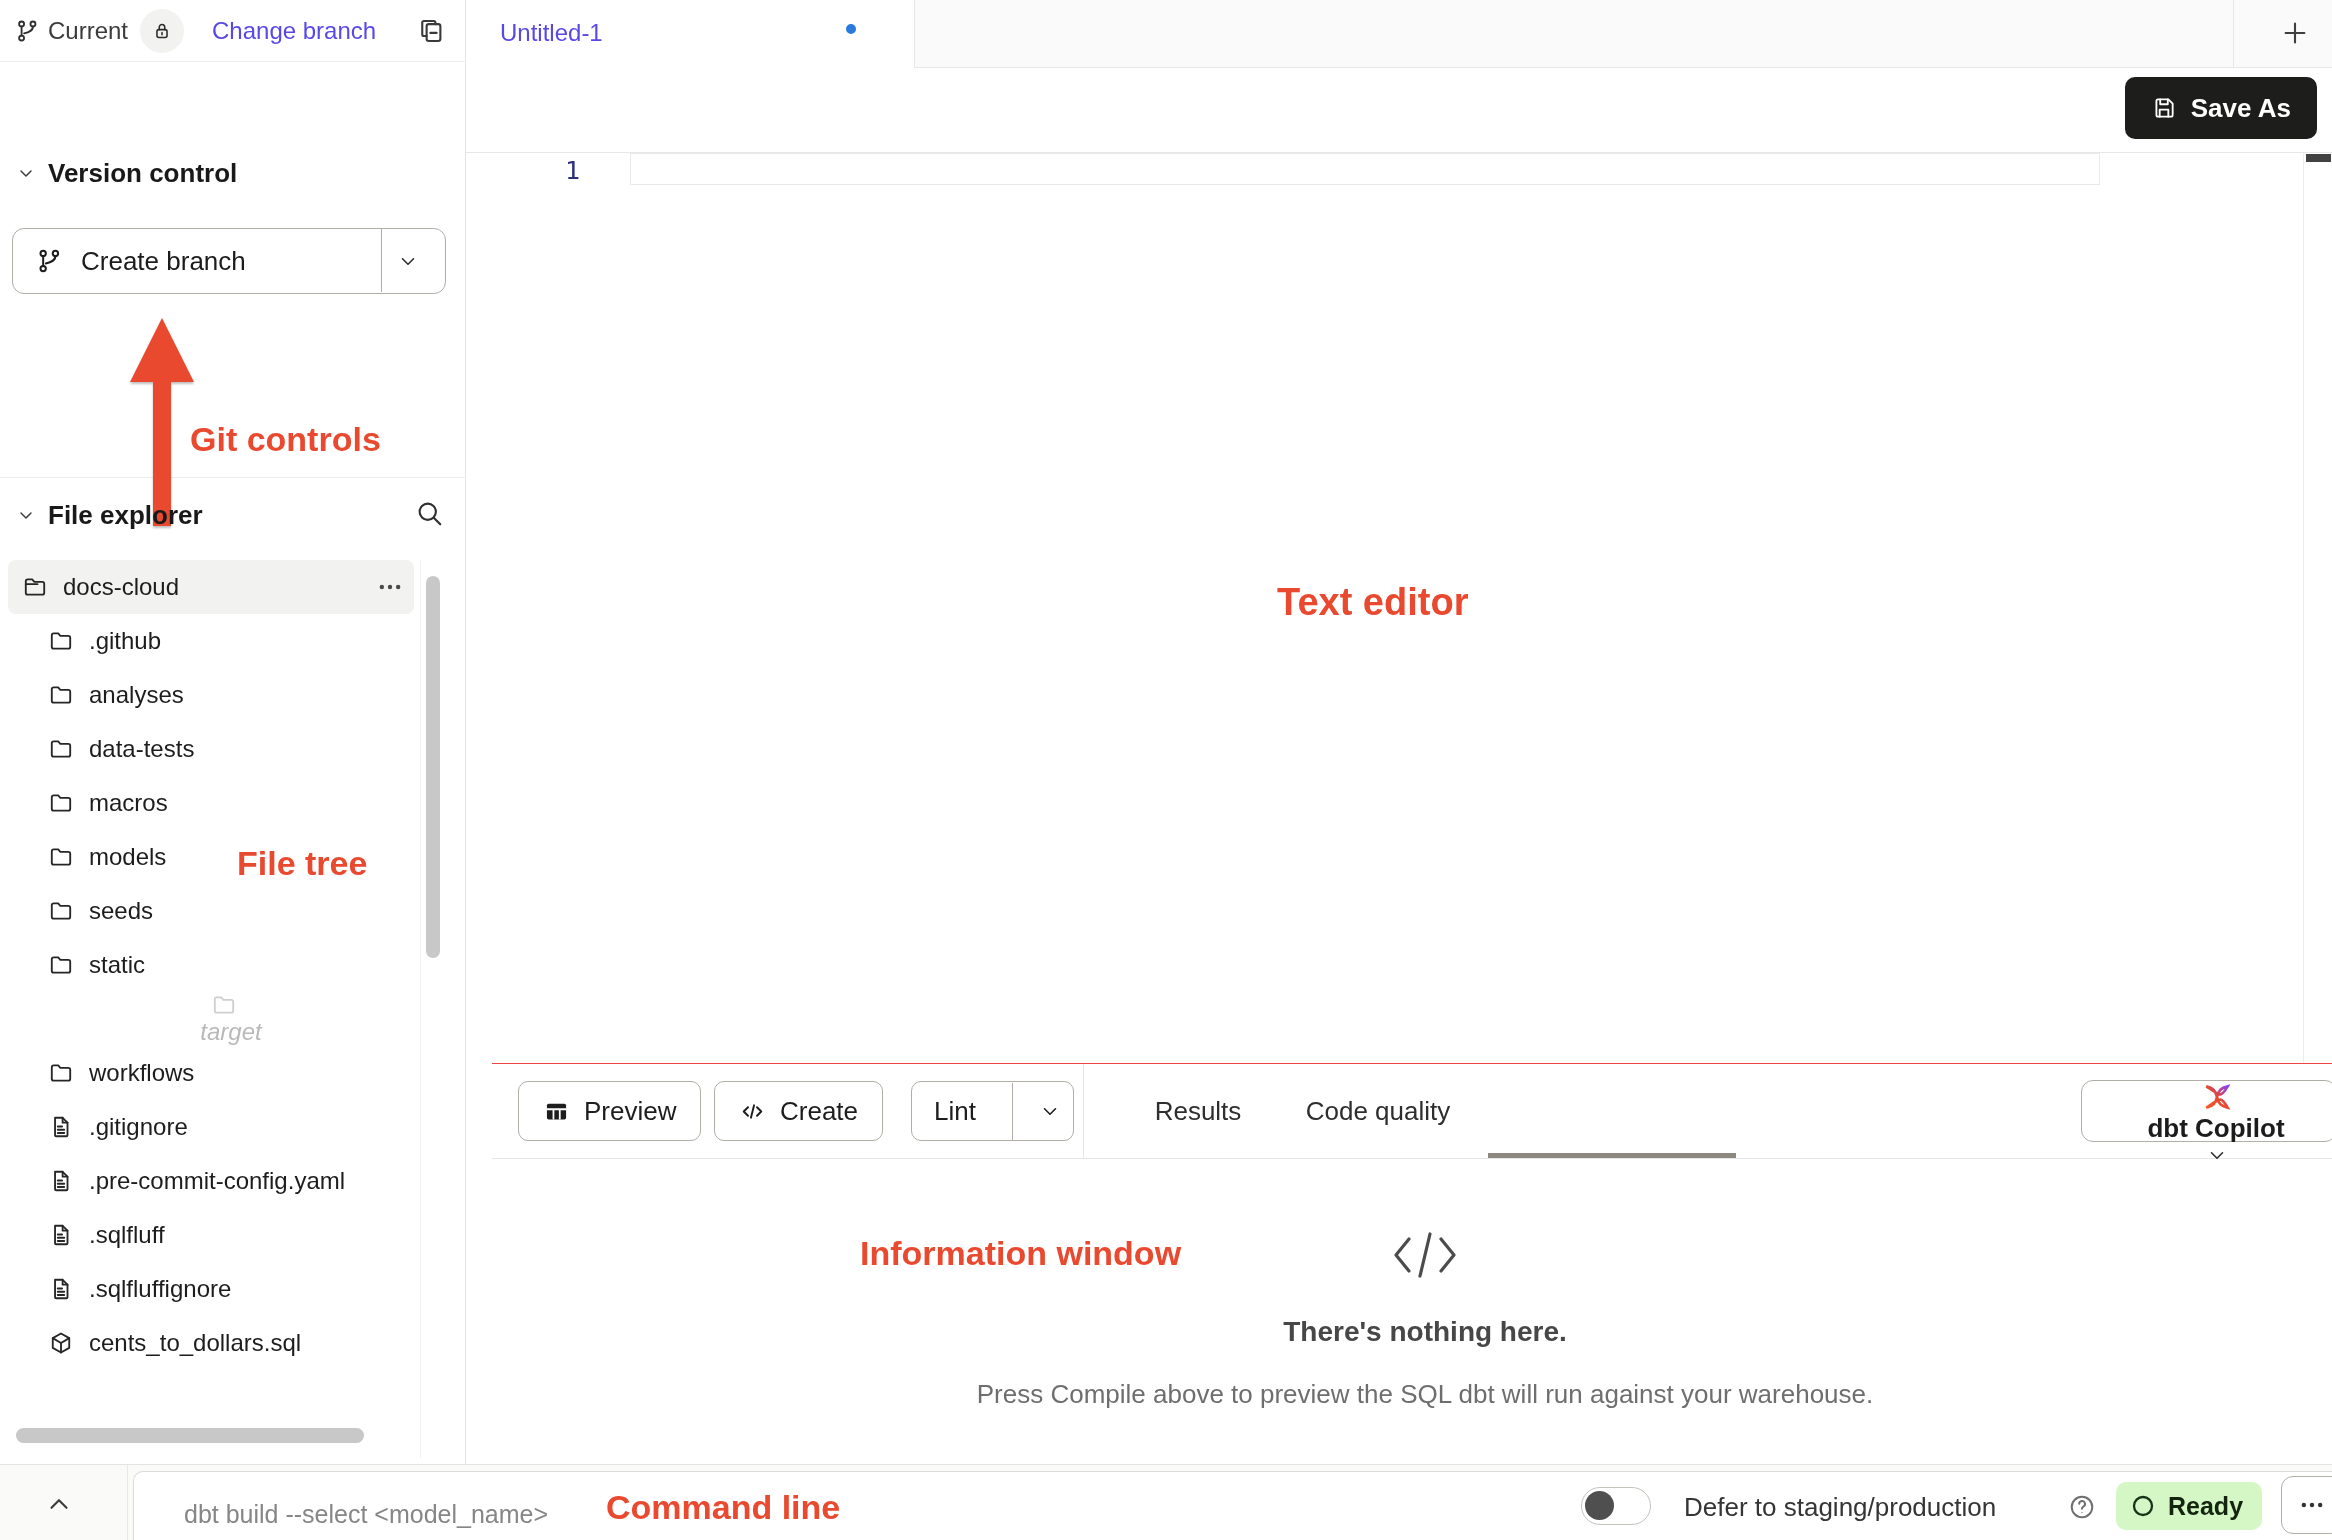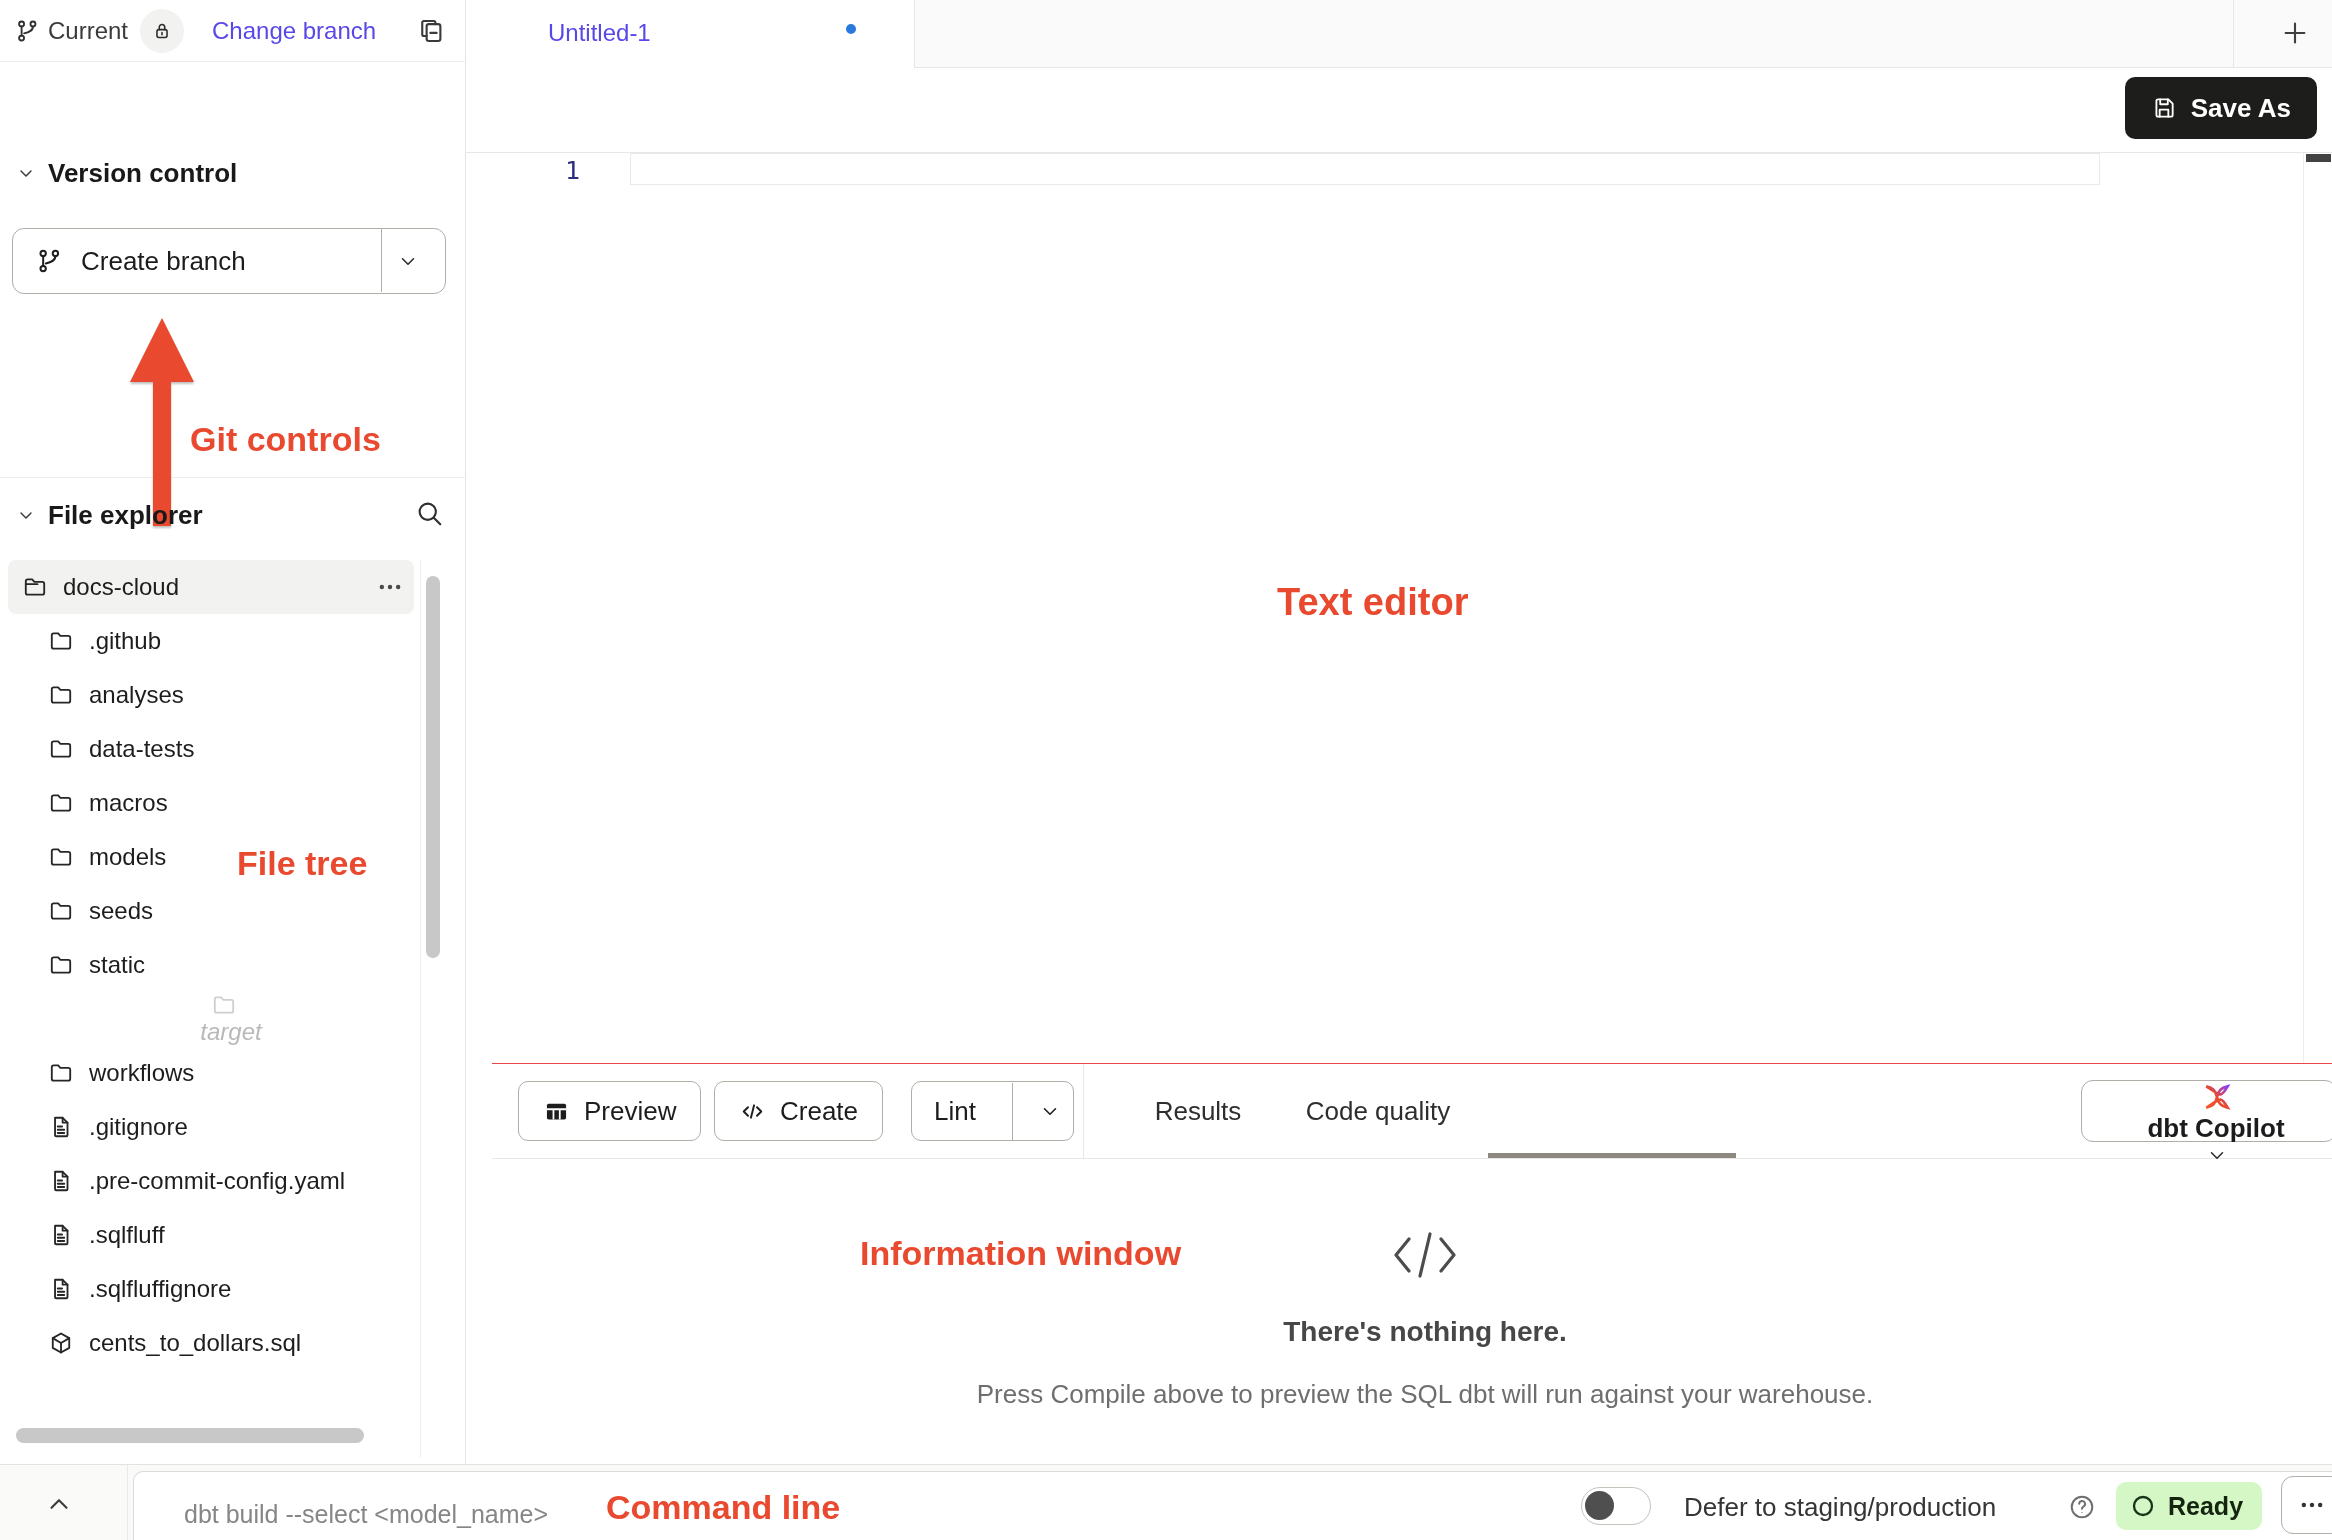--- a/index.html
+++ b/index.html
@@ -44,21 +44,21 @@
   .tree-row.muted .tree-ic { color: #cfcfcf; }
   .tree-row .more { margin-left: auto; width: 28px; height: 28px; color: #4a4a4a; }
   #fe-vline { left: 420px; top: 560px; width: 1px; height: 898px; background: #efefef; }
   #fe-vthumb { left: 426px; top: 576px; width: 14px; height: 382px; background: #c8c8c8; border-radius: 7px; }
   #fe-hthumb { left: 16px; top: 1428px; width: 348px; height: 15px; background: #c8c8c8; border-radius: 8px; }
   #file-tree-label { left: 237px; top: 844px; font-size: 34px; }
 
   
   #tabstrip { left: 466px; top: 0; width: 1866px; height: 68px; background: #fafafa; border-bottom: 1px solid #e7e7e7; }
   #active-tab { left: 0; top: 0; width: 449px; height: 68px; background: #fff; border-right: 1px solid #e7e7e7; cursor: pointer; }
-  #active-tab-label { left: 34px; top: 0; height: 66px; line-height: 66px; font-size: 24px; font-weight: 500; color: #5948e8; margin-left: 48px; }
+  #active-tab-label { left: 34px; top: 0; height: 66px; line-height: 66px; font-size: 24px; font-weight: 500; color: #5948e8; }
   #tab-dot { left: 380px; top: 24px; width: 8px; height: 8px; background: #fff; border: 5px solid #2979df; border-radius: 50%; }
   #strip-sep { left: 1767px; top: 0; width: 1px; height: 67px; background: #e7e7e7; }
   #plus-btn { left: 1814px; top: 18px; width: 30px; height: 30px; color: #3f3f3f; cursor: pointer; }
 
   
   #toolbar { left: 466px; top: 68px; width: 1866px; height: 85px; background: #fff; border-bottom: 1px solid #e7e7e7; }
   #save-as { position: absolute; right: 15px; top: 9px; height: 62px; padding: 0 26px; background: #1d1d1b; border-radius: 10px; display: flex; align-items: center; gap: 14px; color: #fff; font-size: 26px; font-weight: 600; cursor: pointer; }
   #save-as .ic { width: 26px; height: 26px; color: #fff; }
 
   

